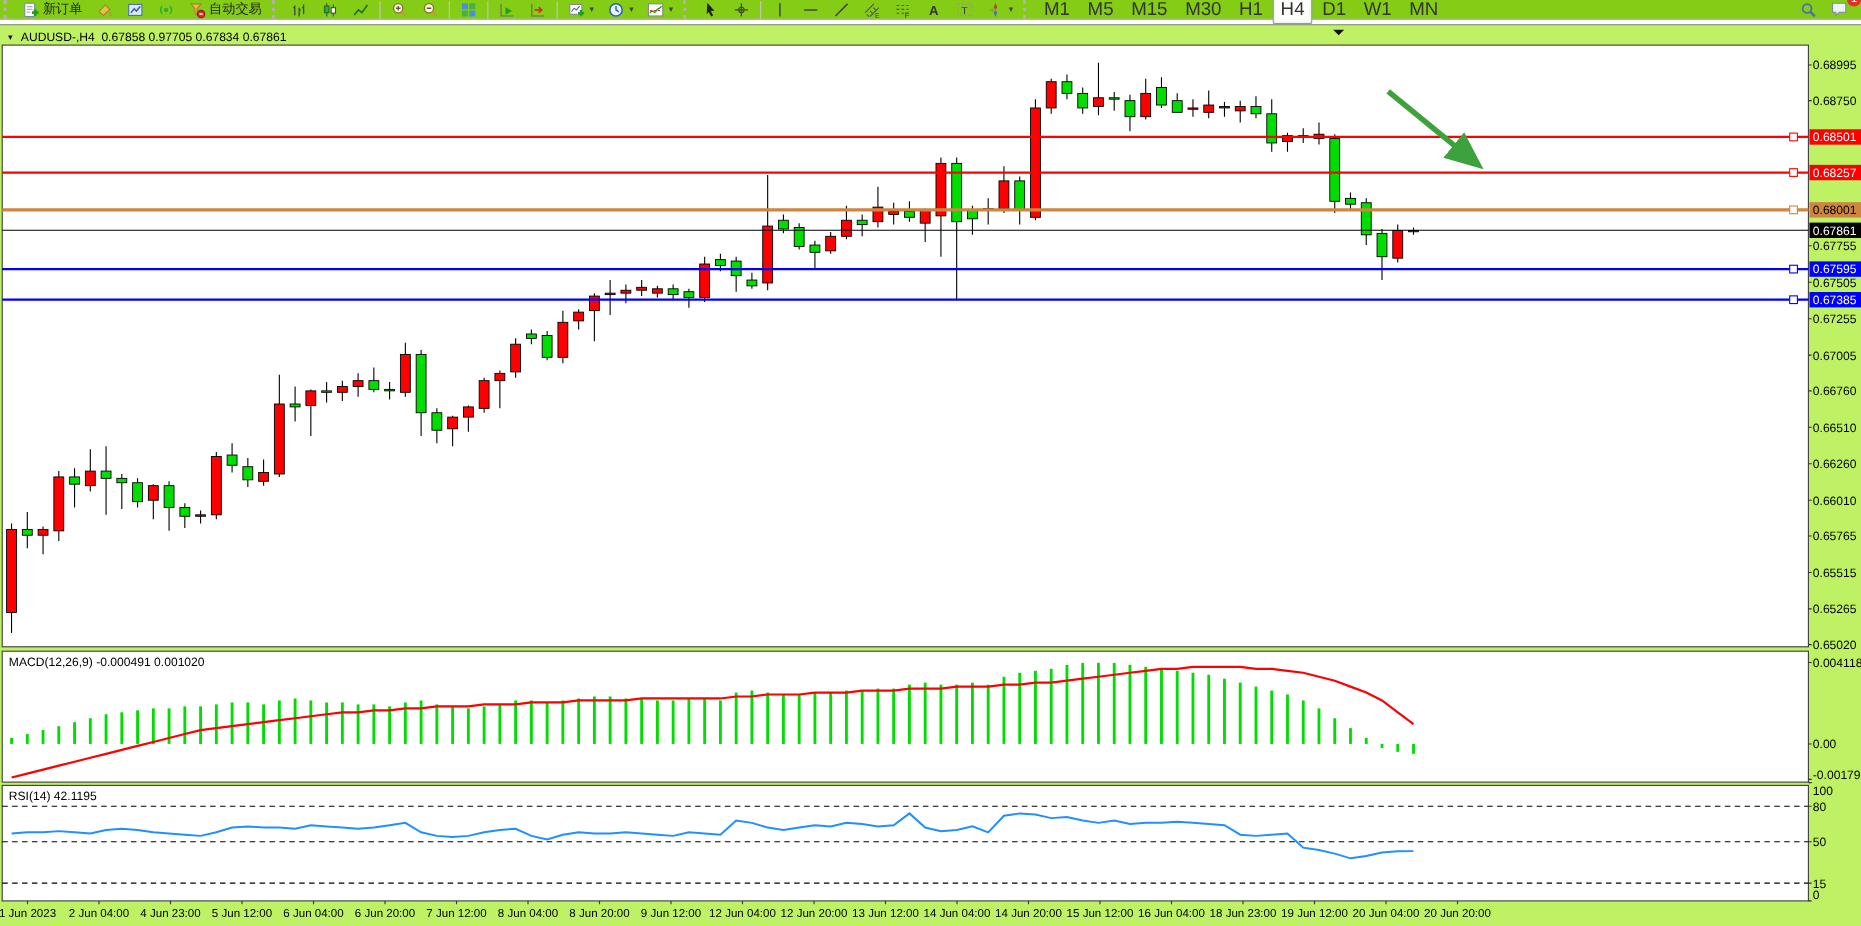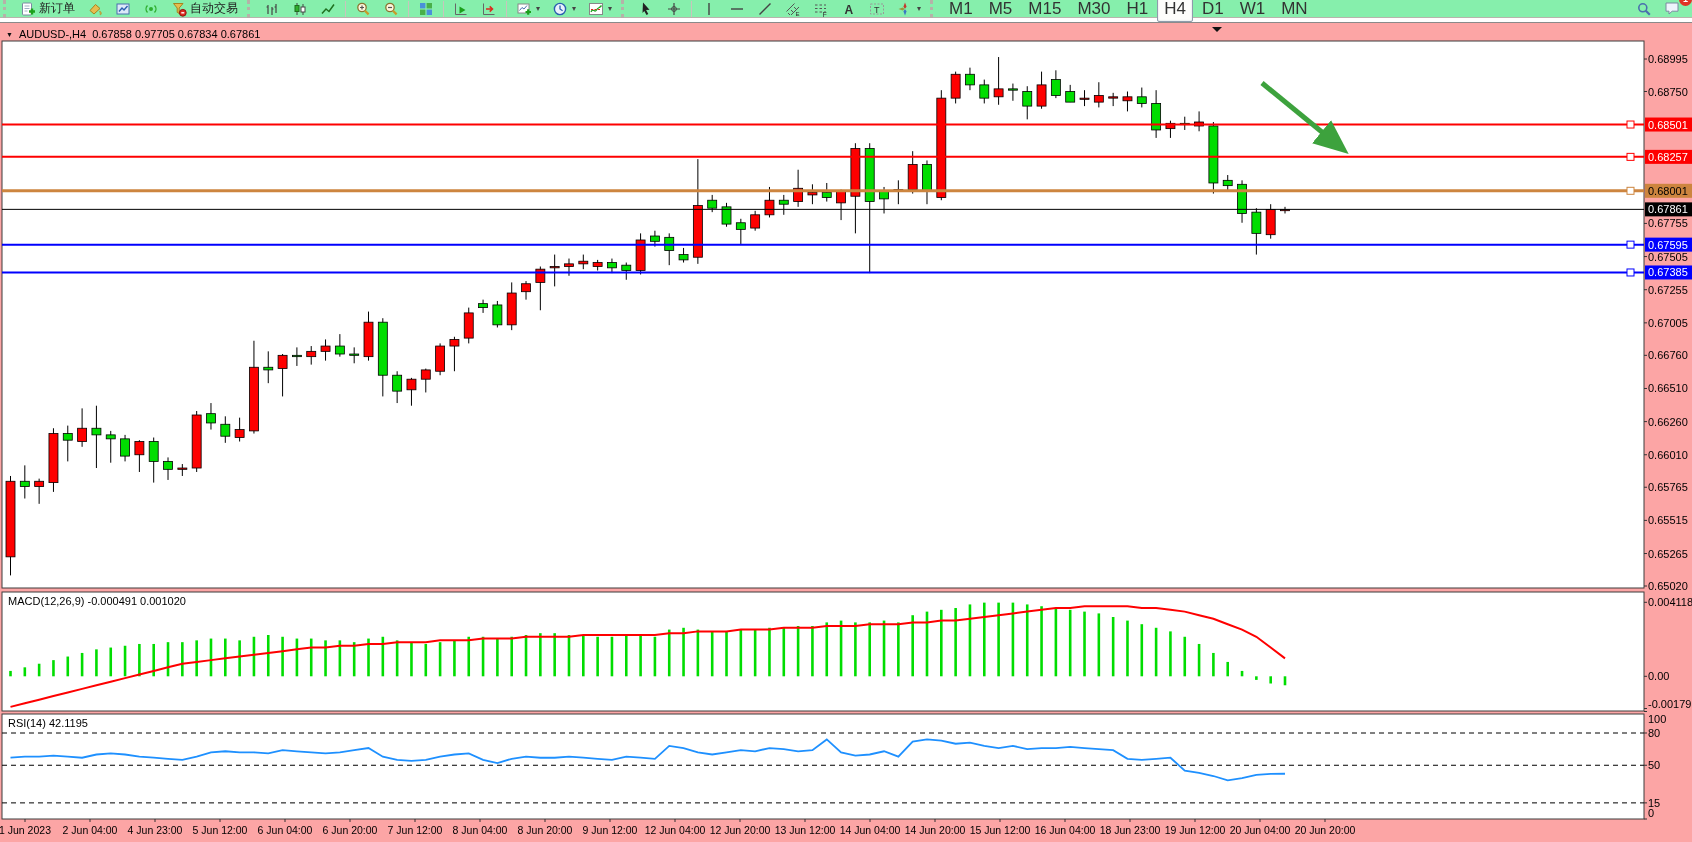--- a/index.html
+++ b/index.html
@@ -1,34 +1,34 @@
 <!DOCTYPE html>
 <html><head>
 <meta charset="utf-8">
 <style>
   html,body{margin:0;padding:0;background:#d4d0c8;font-family:"Liberation Sans","DejaVu Sans",sans-serif;}
   #stage{position:relative;width:1692px;height:842px;background:#fff;overflow:hidden;}
   
-  #toolbar{position:absolute;left:0;top:0;width:1692px;height:18px;background:#86efac;
+  #toolbar{position:absolute;left:0;top:0;width:1692px;height:18px;background:#84cc16;
            border-bottom:1px solid #b8b4ac;display:flex;align-items:center;box-sizing:border-box;}
   .tbtn{display:inline-flex;align-items:center;gap:3px;height:20px;padding:0 4px;margin:0 1px;
         border:1px solid transparent;border-radius:2px;cursor:default;}
   .tbtn svg{display:block;}
   .tblabel{font-size:12px;color:#222;white-space:nowrap;}
   .tsep{width:1px;height:16px;background:#c8c4bc;margin:0 3px;}
   .tgrip{width:5px;height:18px;margin:0 3px;border-left:3px dotted #b5b1a8;}
   .caret{font-size:8px;color:#444;margin-left:1px;}
   .tf{font-size:17px;color:#333;padding:2px 6px;margin:0 1px;border:1px solid transparent;border-radius:2px;}
   .tf.active{background:#fdfdfb;border-color:#8e9bab;box-shadow:inset 0 0 2px #cfd6de;}
   .right{margin-left:auto;display:flex;align-items:center;margin-right:6px;}
   .badge{position:absolute;top:-4px;right:-6px;background:#e03224;color:#fff;border-radius:50%;
          width:13px;height:13px;font-size:9px;line-height:13px;text-align:center;font-weight:bold;}
   .chatwrap{position:relative;}
   
-  #chartwin{position:absolute;left:0;top:22px;width:1692px;height:820px;background:#fca5a5;border-top:1px solid #8a8a8a;}
+  #chartwin{position:absolute;left:0;top:22px;width:1692px;height:820px;background:#bef264;border-top:1px solid #8a8a8a;}
   #titlebar{position:absolute;left:6px;top:4px;height:14px;font-size:11px;color:#000;z-index:5;
             display:flex;align-items:center;gap:6px;white-space:nowrap;}
   #titlebar .tri{font-size:7px;color:#111;}
   #chart-svg{position:absolute;left:0;top:0;}
   text{font-family:"Liberation Sans","DejaVu Sans",sans-serif;}
 </style>
 </head>
 <body>
 
 <div id="stage">

